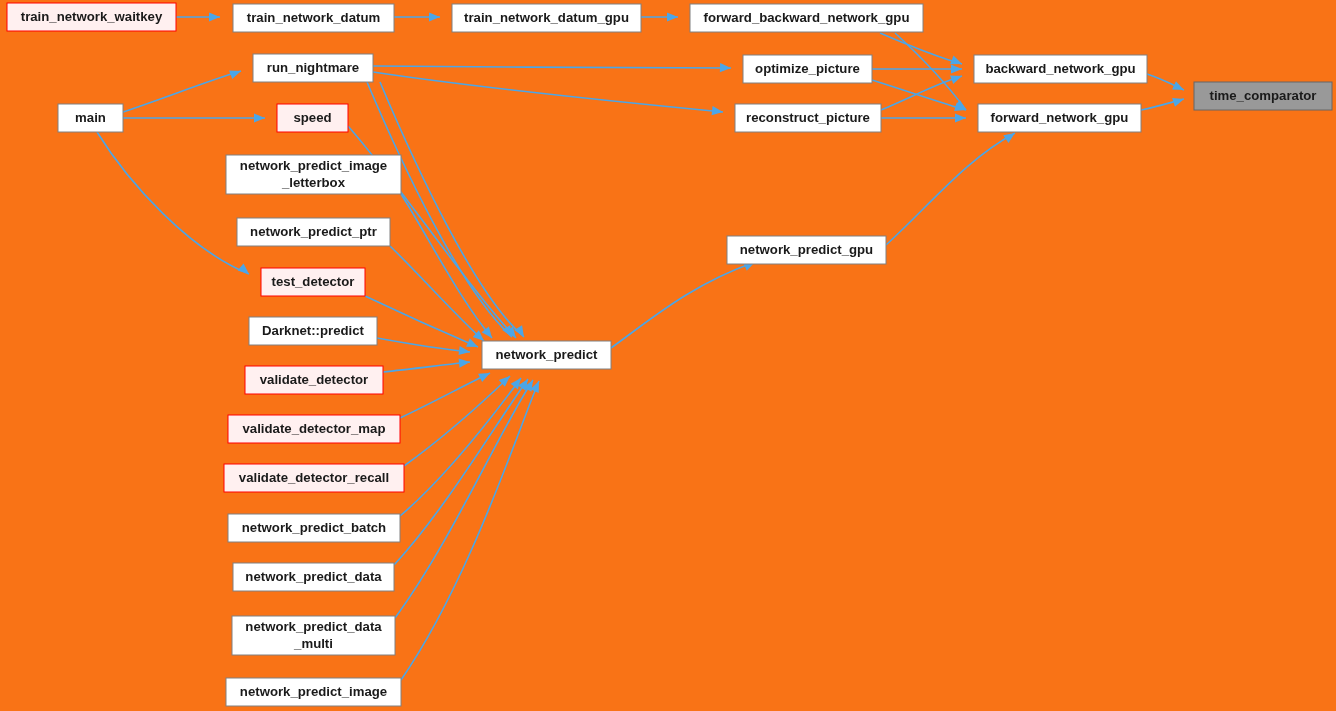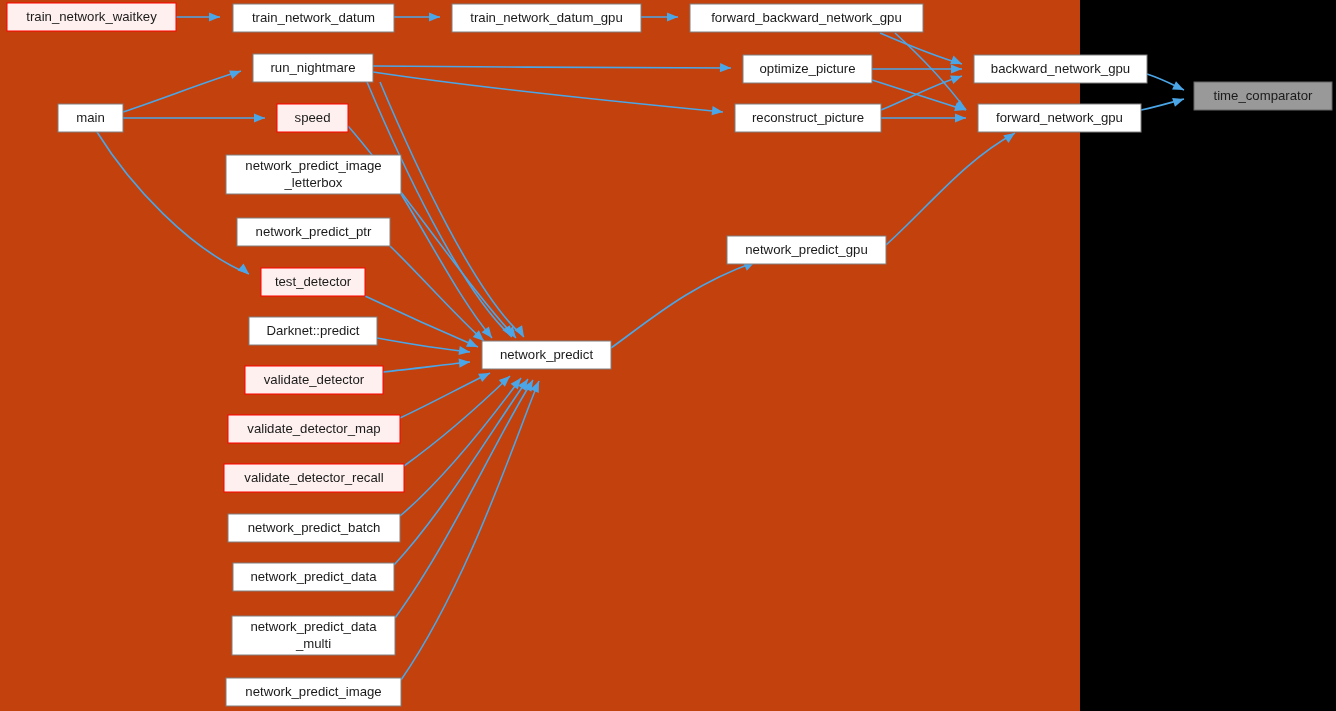--- a/index.html
+++ b/index.html
@@ -8,23 +8,24 @@
     background: #000000;
   }
   body {
     width: 1336px;
     height: 711px;
     overflow: hidden;
     font-family: "Liberation Sans", sans-serif;
   }
   #graph-root {
     position: relative;
-    width: 1080px;
+    width: 1336px;
     height: 711px;
-    background: #c2410c;
+    background: #f97316;
+    font-weight: bold;
   }
   svg#callgraph {
     position: absolute;
     top: 0;
     left: 0;
     width: 1336px;
     height: 711px;
     display: block;
   }
   .node-rect {

